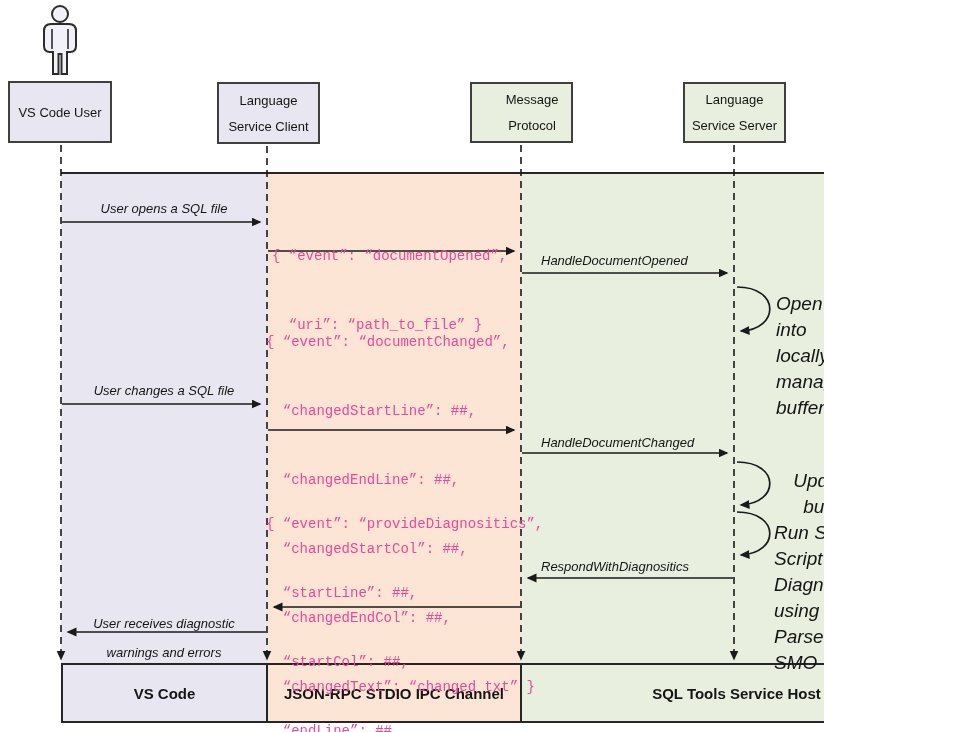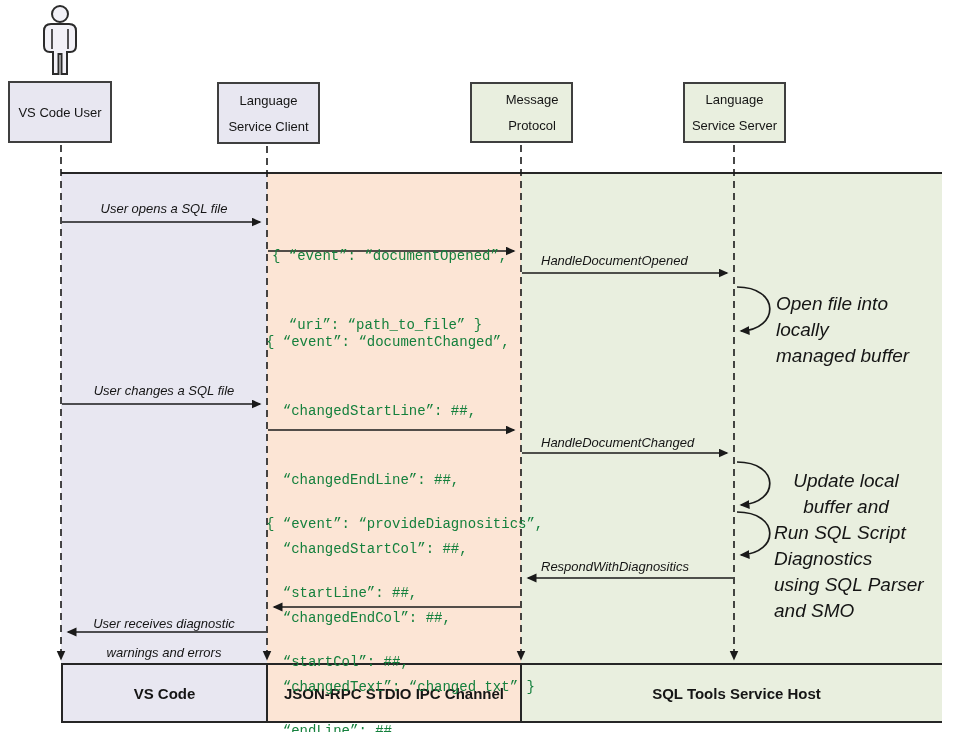--- a/index.html
+++ b/index.html
@@ -1,18 +1,18 @@
 <!DOCTYPE html>
 <html style="--lavender: #e8e7f1; --peach: #fce5d5; --green: #e9efdf;"><head>
 <meta charset="utf-8">
 <style>
   * { margin:0; padding:0; box-sizing:border-box; }
   html,body { background:#ffffff; }
   #stage {
-    position:relative; width:942px; height:732px;
+    position:relative; width:824px; height:732px;
     background:#ffffff; overflow:hidden;
     font-family:"Liberation Sans", sans-serif; color:#111;
   }
   
   .actor-box {
     position:absolute; border:2px solid #3f3f3f;
     display:flex; flex-direction:column; justify-content:center; align-items:center;
     gap:11px; font-size:13px; text-align:center; color:#151515;
   }
   .actor-lavender { background:var(--lavender, #e8e7f1); }
@@ -40,21 +40,21 @@
     position:absolute; font-style:italic; font-size:13px; color:#151515;
     line-height:16px; white-space:nowrap;
   }
   .lbl-span { width:206px; text-align:center; }
   .lbl-2l { line-height:29px; }
   .note { position:absolute; font-style:italic; font-size:19px; color:#151515; line-height:26px; }
   .note-center { text-align:center; }
   
   .payload {
     position:absolute; font-family:"Liberation Mono", monospace;
-    font-size:14px; line-height:23px; color:#15803d; white-space:pre;
+    font-size:14px; line-height:23px; color:#ec4899; white-space:pre;
   }
 </style>
 </head>
 <body>
 
 <div id="stage">
 
   <div id="lanes">
     <div class="lane" id="lane-user"></div>
     <div class="lane" id="lane-ipc"></div>

